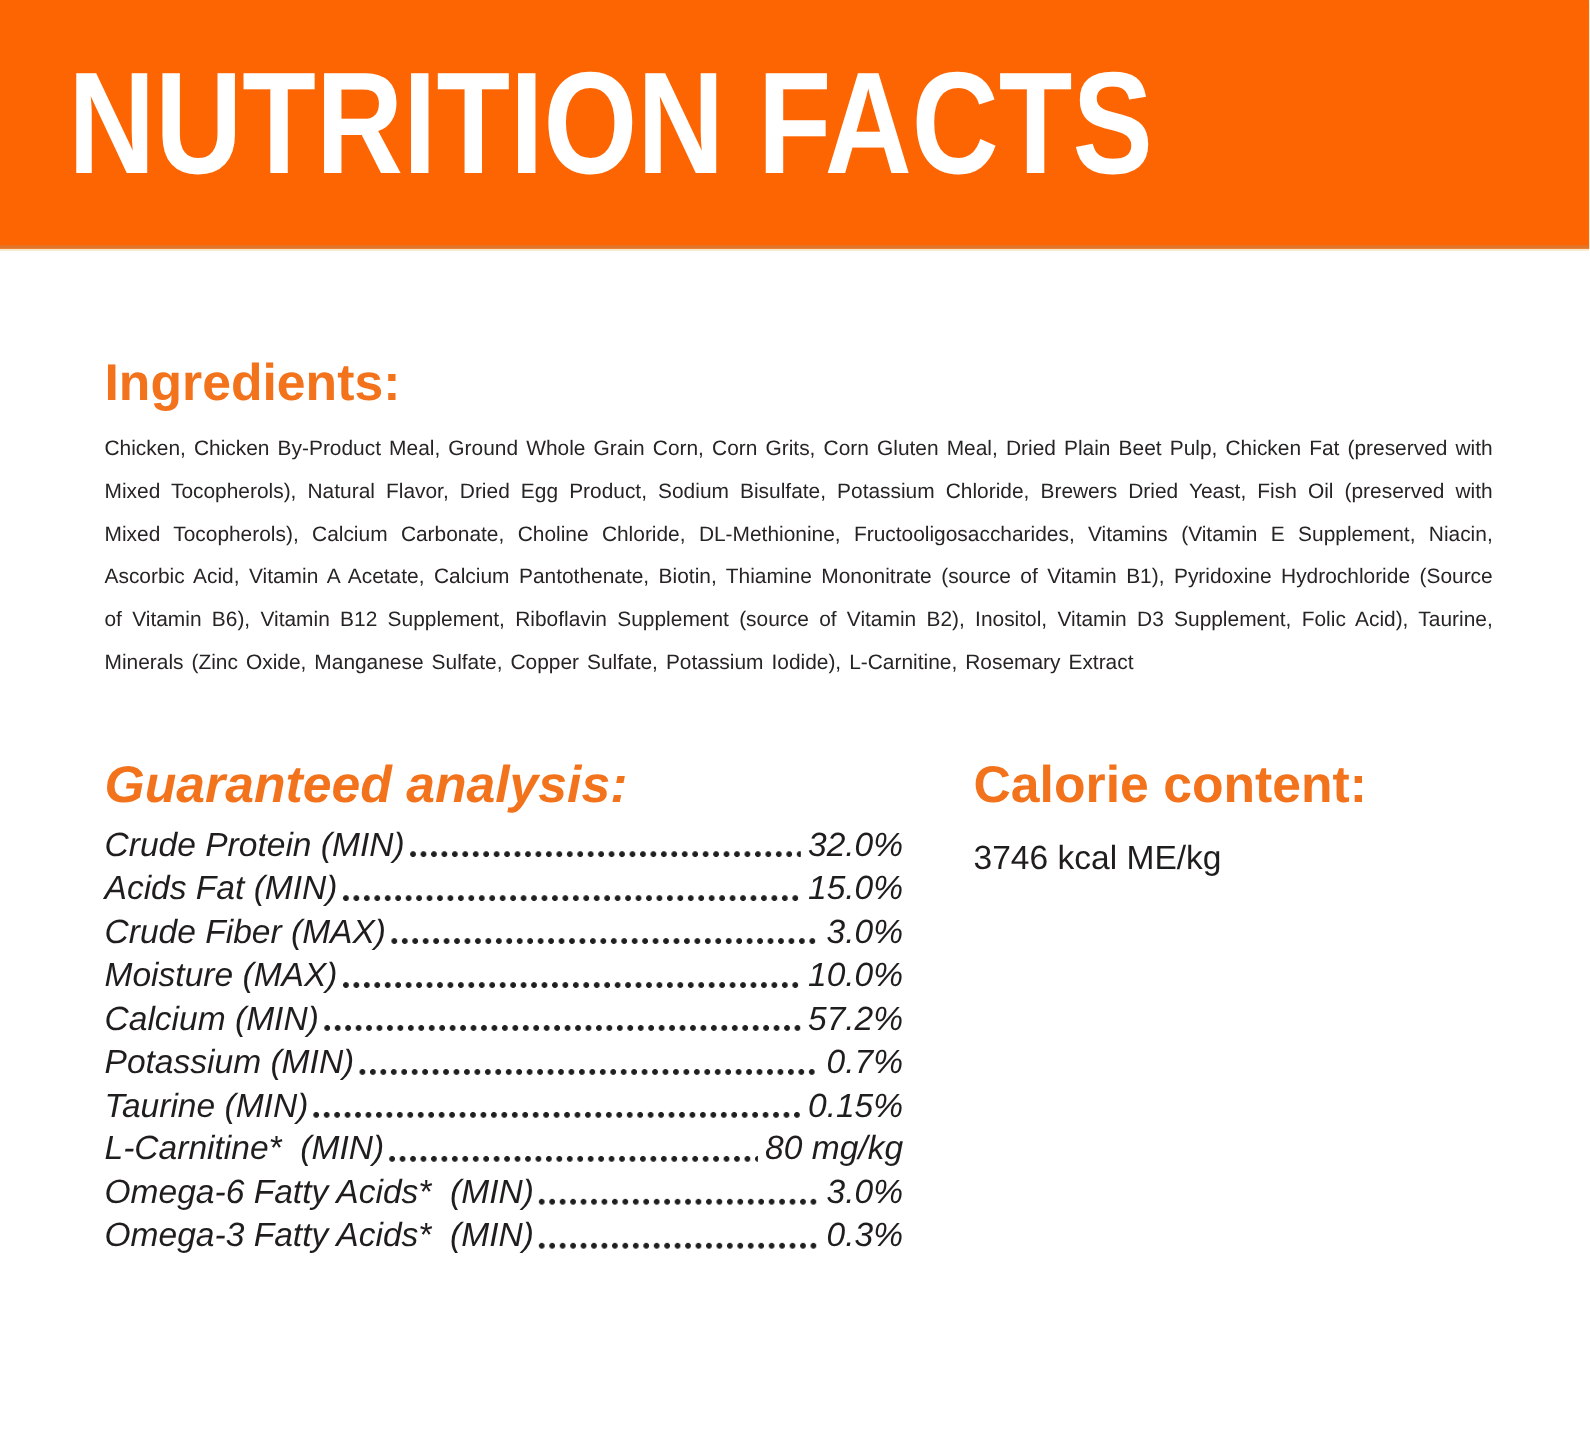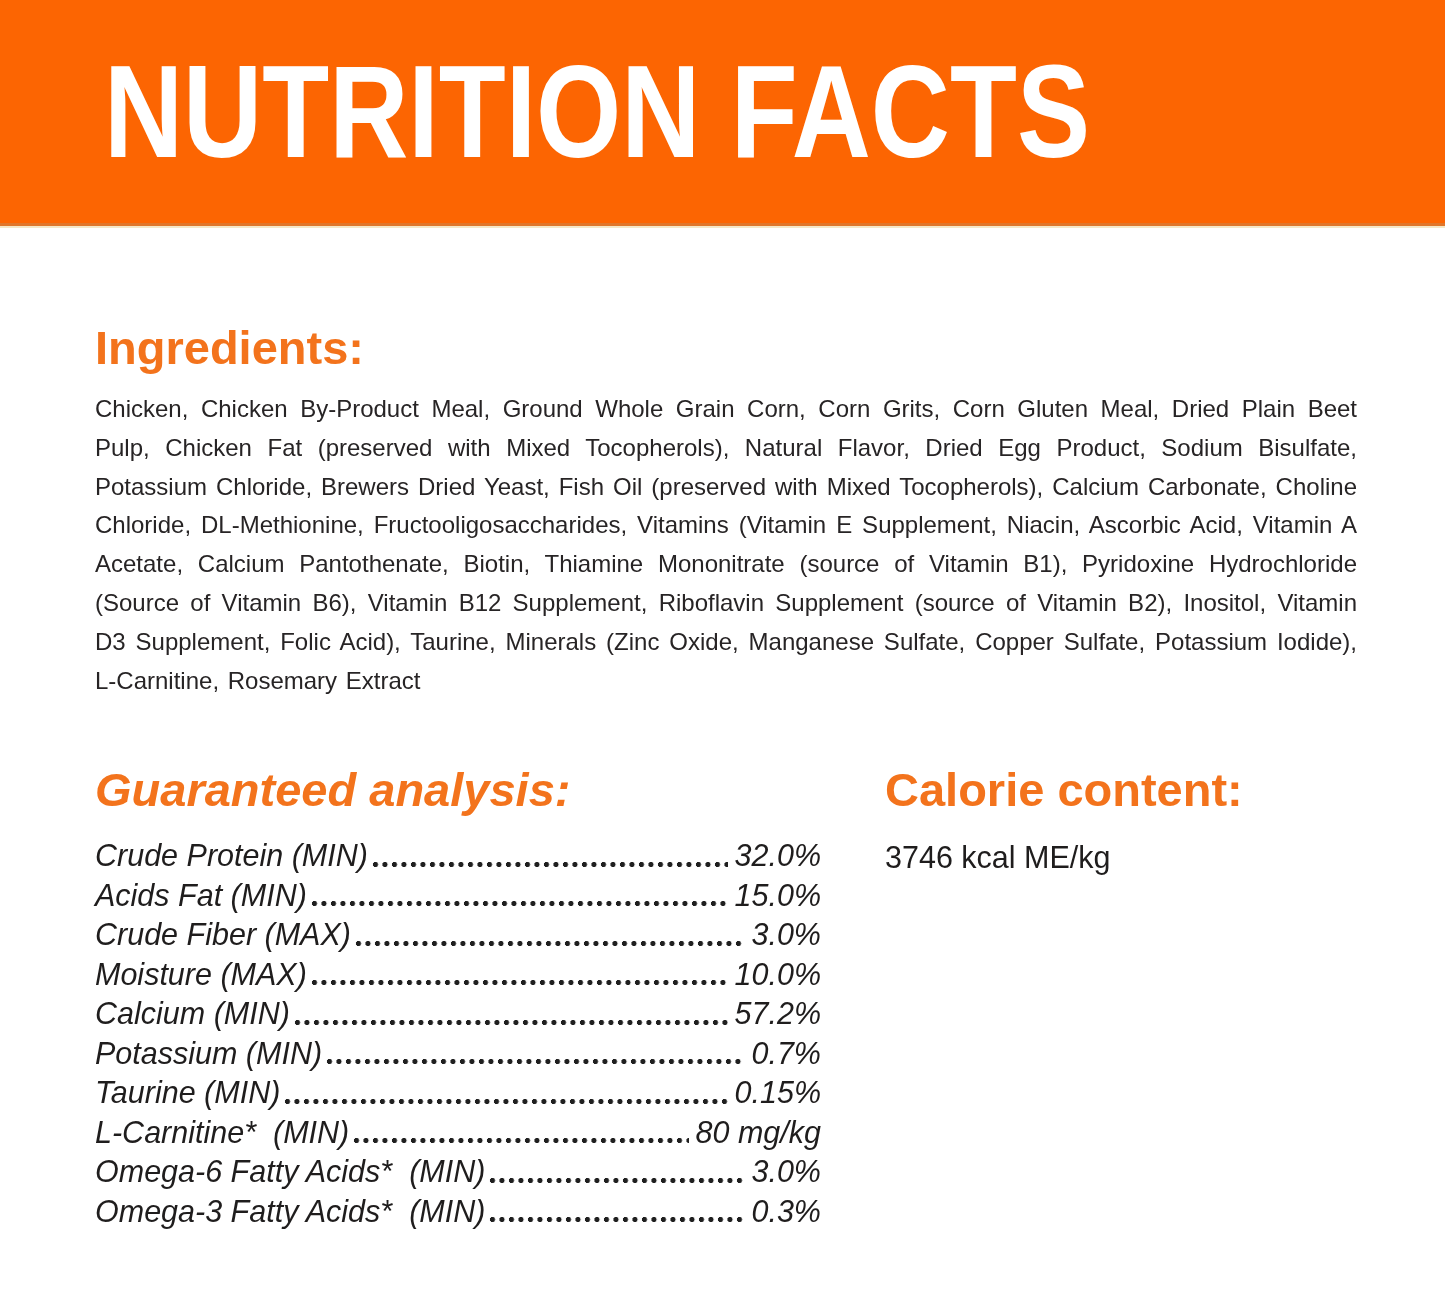--- a/index.html
+++ b/index.html
@@ -12,21 +12,21 @@
     overflow: hidden;
     font-family: "Liberation Sans", sans-serif;
   }
   .banner {
     height: 226px;
     background: #FC6502;
     border-bottom: 3px solid #E0762A;
     box-shadow: 0 2px 0 0 #F5E8C8;
     display: flex;
     align-items: center;
-    padding-left: 104px;
+    padding-left: 62px;
   }
   .banner-title {
     color: #ffffff;
     font-size: 132px;
     font-weight: bold;
     white-space: nowrap;
     transform: scaleX(0.83);
     transform-origin: left center;
     letter-spacing: 0px;
   }
@@ -36,32 +36,32 @@
   .section-heading {
     color: #F3731C;
     font-size: 47px;
     font-weight: bold;
     line-height: 56px;
   }
   .ingredients-heading { margin-top: 94px; }
   .ingredients-text {
     margin-top: 14px;
     color: #272425;
-    font-size: 24px;
+    font-size: 19px;
     line-height: 38.8px;
     text-align: justify;
     word-spacing: 2px;
   }
   .columns {
     display: flex;
     margin-top: 62px;
   }
   .col-left { width: 726px; flex: 0 0 726px; font-style: italic; }
   .col-right { margin-left: 64px; flex: 1 1 auto; }
-  .analysis-list { margin-top: 18px; }
+  .analysis-list { margin-top: 8px; }
   .analysis-row {
     display: flex;
     align-items: baseline;
     font-size: 30.5px;
     line-height: 39.5px;
     color: #1F1D1D;
   }
   .analysis-label { white-space: pre; }
   .leader {
     flex: 1 1 auto;

